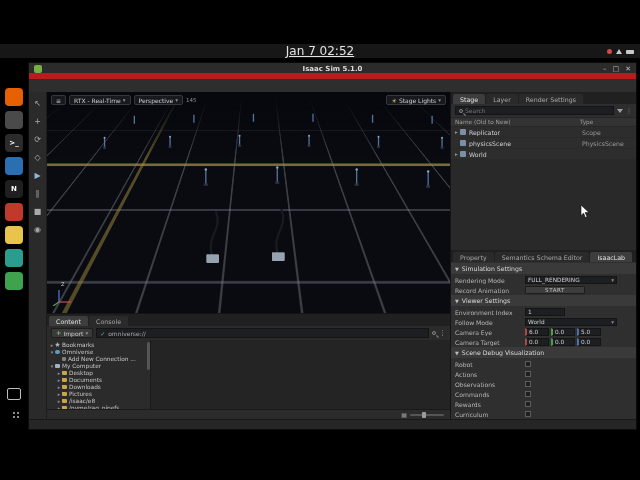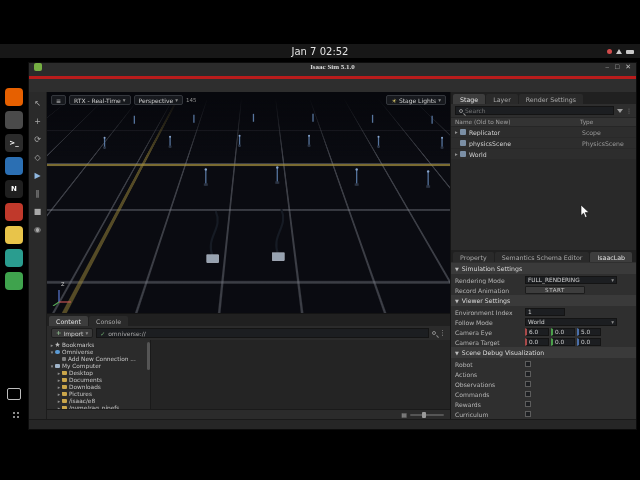--- a/index.html
+++ b/index.html
@@ -2,38 +2,38 @@
 <html><head>
 <meta charset="utf-8">
 <style>
 *{margin:0;padding:0;box-sizing:border-box;}
 html,body{background:#000;}
 body{width:640px;height:480px;overflow:hidden;font-family:"DejaVu Sans",sans-serif;}
 .screen{position:relative;width:640px;height:480px;background:#000;color:#c8c8c8;}
 
 
 .topbar{position:absolute;left:0;top:44px;width:640px;height:15px;background:#171717;display:flex;align-items:center;justify-content:center;border-bottom:1px solid #000;}
-.clock{font-size:10px;color:#e3e3e3;}
+.clock{font-size:12px;color:#e3e3e3;text-decoration:underline;}
 .tray{position:absolute;right:6px;top:0;height:15px;display:flex;align-items:center;gap:4px;}
 .rec{width:5px;height:5px;border-radius:50%;background:#d24b4b;}
 .wifi{width:0;height:0;border-left:3px solid transparent;border-right:3px solid transparent;border-bottom:5px solid #c9c9c9;}
 .batt{width:8px;height:4px;background:#c9c9c9;border-radius:1px;}
 
 
 .dock{position:absolute;left:3px;top:88px;width:22px;display:flex;flex-direction:column;gap:5px;align-items:center;}
 .dock-item{width:18px;height:18px;border-radius:4px;background:#333;display:flex;align-items:center;justify-content:center;overflow:hidden;}
 .dock-glyph{font-size:7px;color:#fff;font-weight:bold;line-height:1;}
 .dock-bottom{position:absolute;left:3px;top:388px;width:22px;display:flex;flex-direction:column;gap:6px;align-items:center;}
 .dock-item.outline{background:transparent;border:1px solid #bdbdbd;width:14px;height:12px;border-radius:2px;}
 .dock-item.appgrid{background:transparent;width:14px;height:14px;}
 .dots{width:2px;height:2px;border-radius:50%;background:#bbb;box-shadow:4px 0 0 #bbb,8px 0 0 #bbb,0 4px 0 #bbb,4px 4px 0 #bbb,8px 4px 0 #bbb,0 8px 0 #bbb,4px 8px 0 #bbb,8px 8px 0 #bbb;}
 
 
 .window{position:absolute;left:28px;top:62px;width:609px;height:368px;background:#2e2e2e;border:1px solid #0c0c0c;}
-.titlebar{position:relative;height:16px;background:#2b2b2b;border-bottom:3px solid #b91c1c;display:flex;align-items:flex-start;font-family:Liberation Serif, serif;}
+.titlebar{position:relative;height:16px;background:#2b2b2b;border-bottom:6px solid #b91c1c;display:flex;align-items:flex-end;}
 .appico{width:8px;height:8px;margin-left:5px;background:#76b043;border-radius:2px;z-index:1;}
 .wtitle{position:absolute;left:0;right:0;text-align:center;font-size:7px;color:#dcdcdc;font-weight:bold;}
 .wbtns{position:absolute;right:5px;display:flex;gap:6px;font-size:7px;color:#bdbdbd;z-index:1;}
 .menubar{height:12px;background:#232323;display:flex;align-items:center;padding-left:4px;border-bottom:1px solid #1a1a1a;}
 .menubar .mitem{font-size:6.8px;color:#c4c4c4;padding:0 4px;}
 .main{position:absolute;top:29px;left:0;right:0;bottom:10px;display:flex;}
 .statusbar{position:absolute;left:0;right:0;bottom:0;height:10px;background:#262626;border-top:1px solid #191919;}
 
 
 .ltool{width:18px;background:#2a2a2a;border-right:1px solid #1c1c1c;display:flex;flex-direction:column;align-items:center;padding-top:8px;gap:10px;flex:0 0 auto;}

